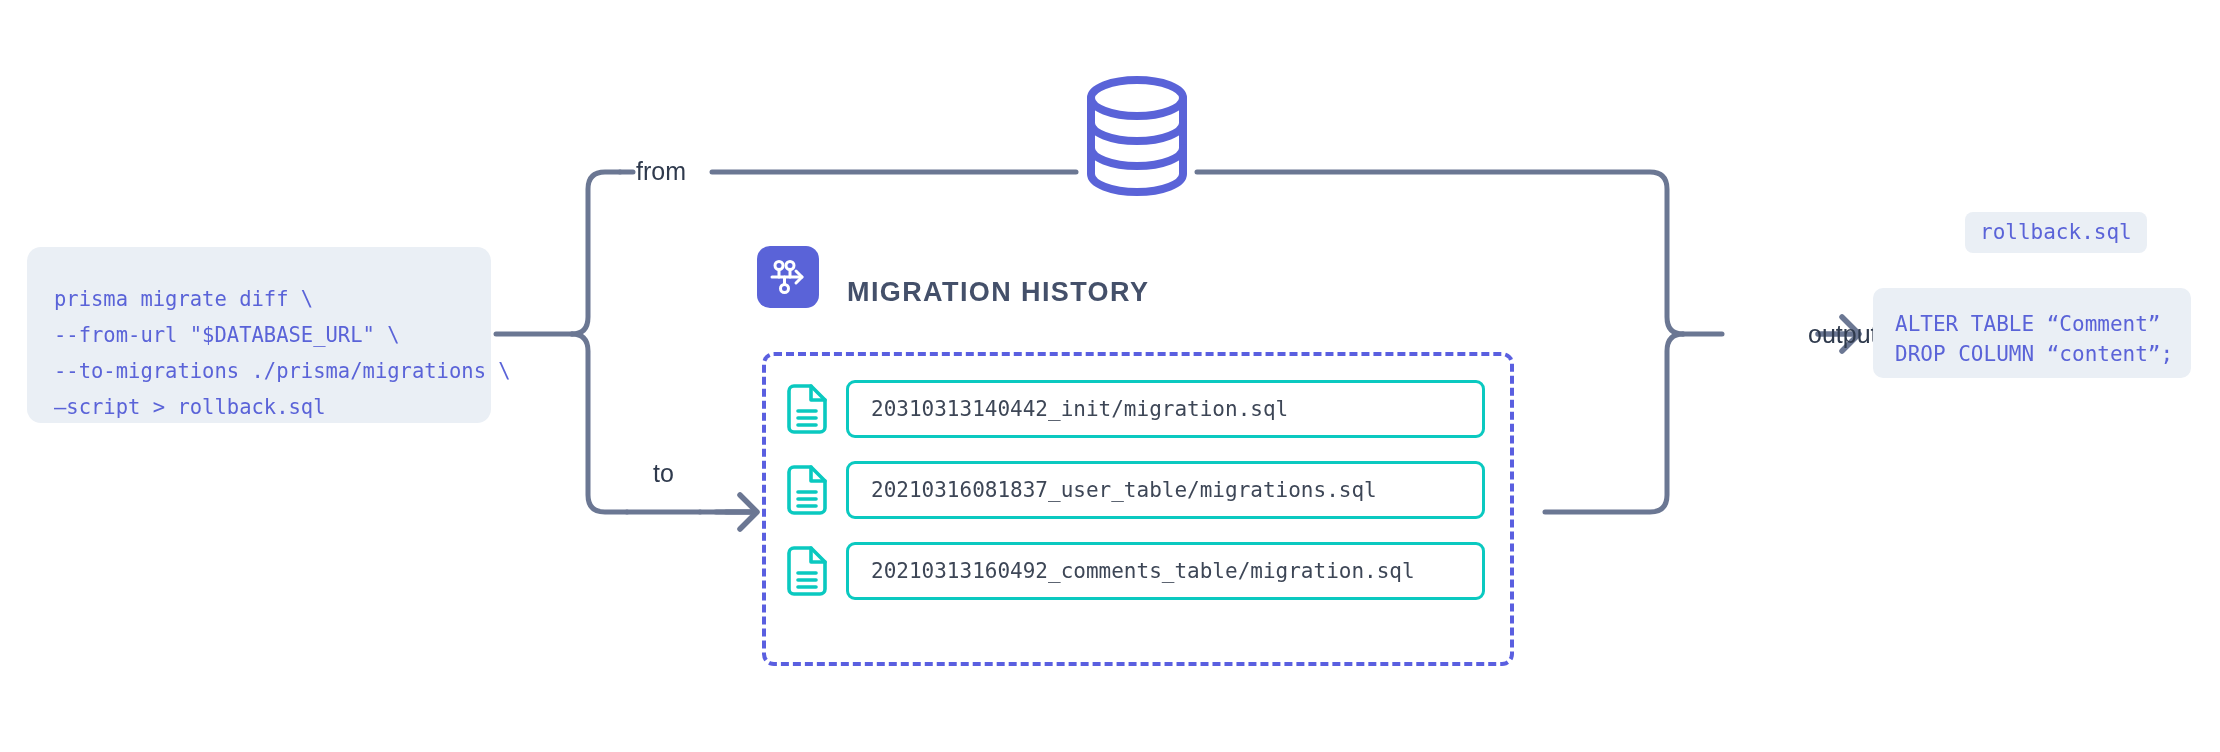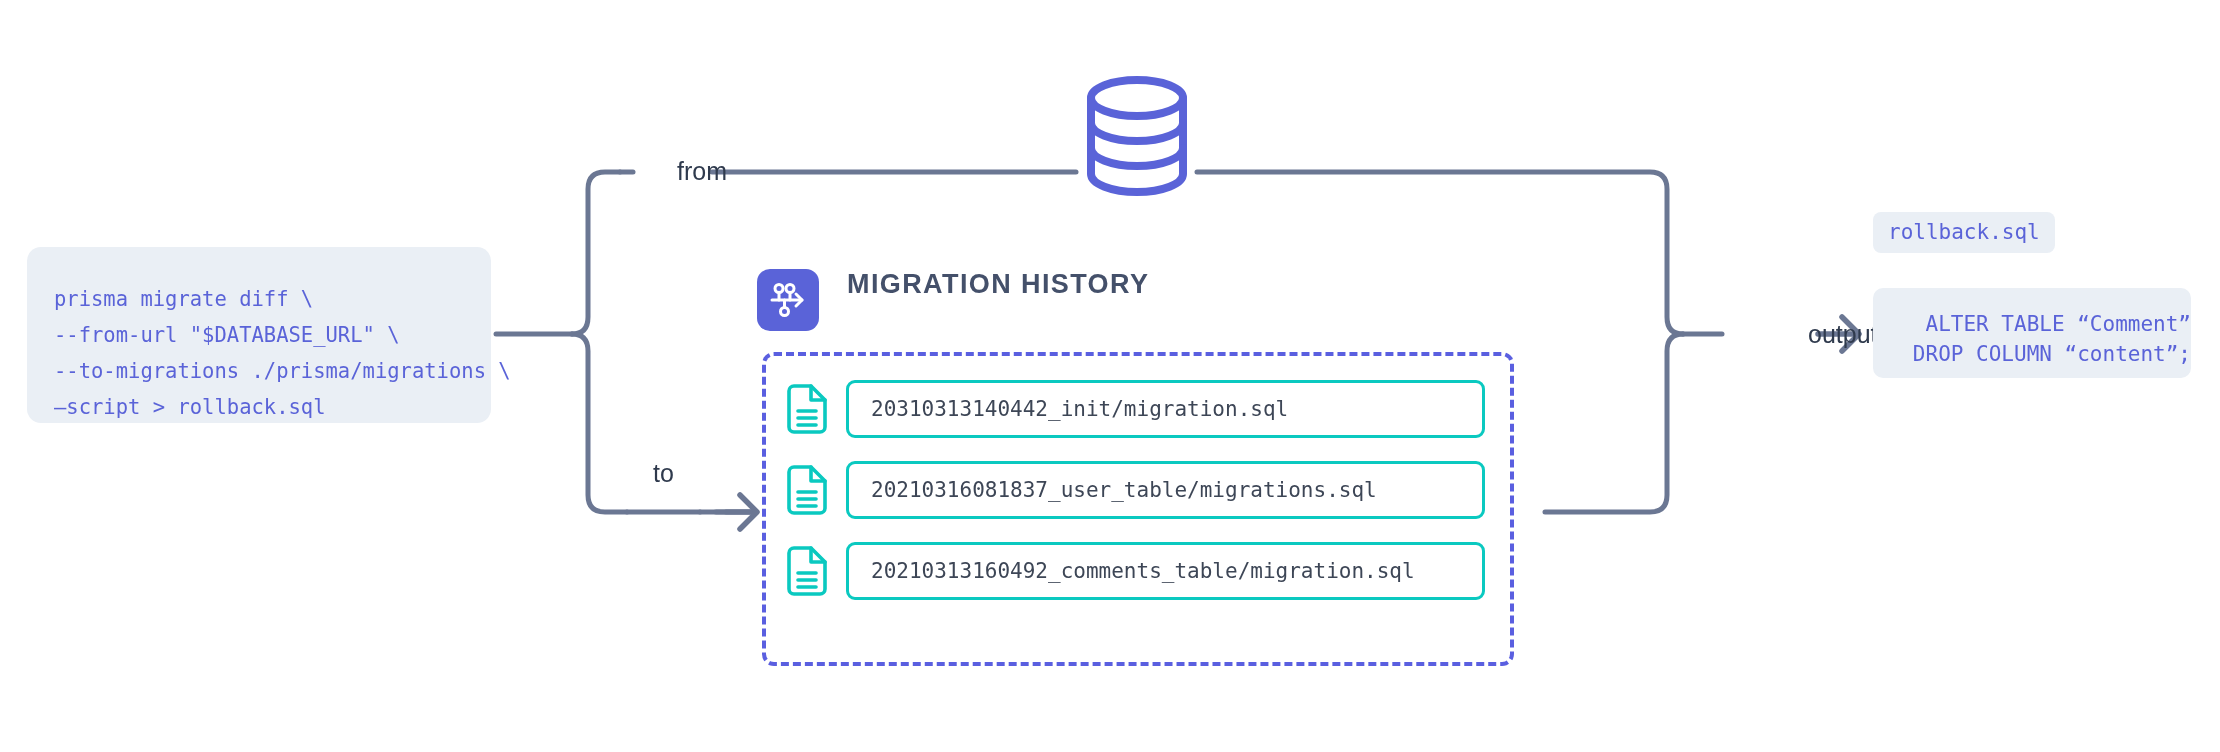--- a/index.html
+++ b/index.html
@@ -31,28 +31,28 @@
     letter-spacing:0px;
   }
 
   
   .wire-label{
     position:absolute;
     font-family:"Liberation Sans", sans-serif;
     font-size:25px; color:#2f3a4d;
     white-space:nowrap;
   }
-  #label-from{ left:636px; top:157px;margin-left:41px; }
+  #label-from{ left:636px; top:157px; }
   #label-to  { left:653px; top:459px; }
   #label-output{ left:1808px; top:320px; }
 
   
   #mh-header{
-    position:absolute; left:757px; top:269px;
-    display:flex; align-items:flex-start; gap:28px;
+    position:absolute; left:757px; top:246px;
+    display:flex; align-items:flex-end; gap:28px;
   }
   #mh-icon{
     width:62px;height:62px;border-radius:13px;
     background:#5a63d8;
     display:flex;align-items:center;justify-content:center;
     flex:0 0 auto;
   }
   #mh-title{
     font-family:"Liberation Sans", sans-serif;
     font-weight:bold;
@@ -91,40 +91,40 @@
     padding-left:22px;
   }
   .mig-name{
     font-family:"DejaVu Sans Mono","Liberation Mono",monospace;
     font-size:21px; color:#3d4656;
     white-space:nowrap;
   }
 
   
   #rollback-chip{
-    position:absolute; left:1873px; top:212px;
+    position:absolute; left:1965px; top:212px;
     background:#eaeff5; border-radius:8px;
     padding:8px 15px 9px 15px;
   }
   #rollback-chip span{
     font-family:"DejaVu Sans Mono","Liberation Mono",monospace;
     font-size:21px; color:#5a63d8; white-space:nowrap;
   }
   #sql-block{
     position:absolute; left:1873px; top:288px;
     width:318px; height:90px;
     background:#eaeff5; border-radius:10px;
     box-sizing:border-box;
     padding:21px 0 0 22px;
   }
   #sql-block pre{
     margin:0;
     font-family:"DejaVu Sans Mono","Liberation Mono",monospace;
     font-size:21px; line-height:30px;
-    color:#5a63d8; white-space:pre;text-align:right;
+    color:#5a63d8; white-space:pre;
   }
 
   
   #db-icon{position:absolute; left:1083px; top:76px; width:108px; height:120px;}
 </style>
 </head>
 <body>
 
 <div class="stage">
 

